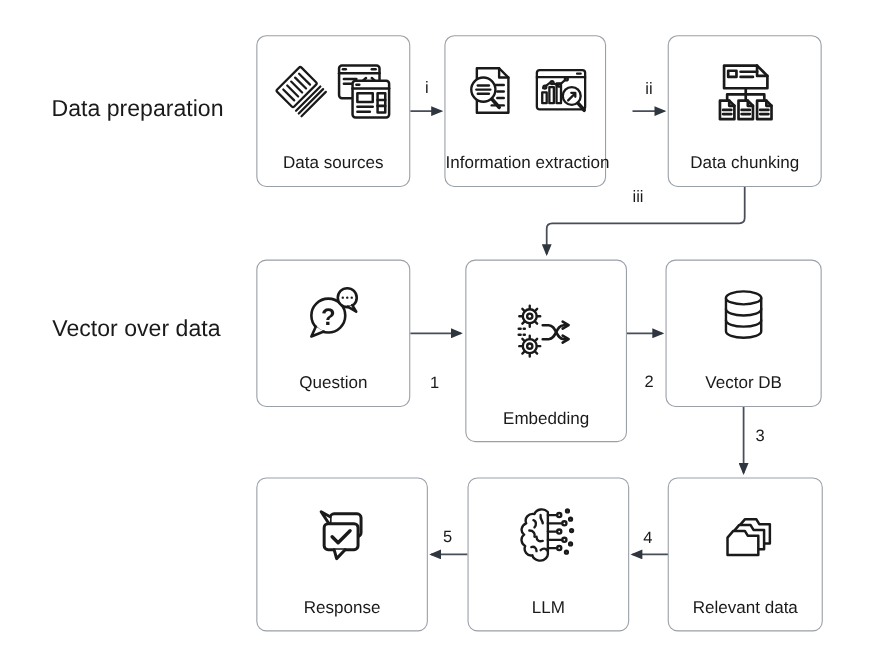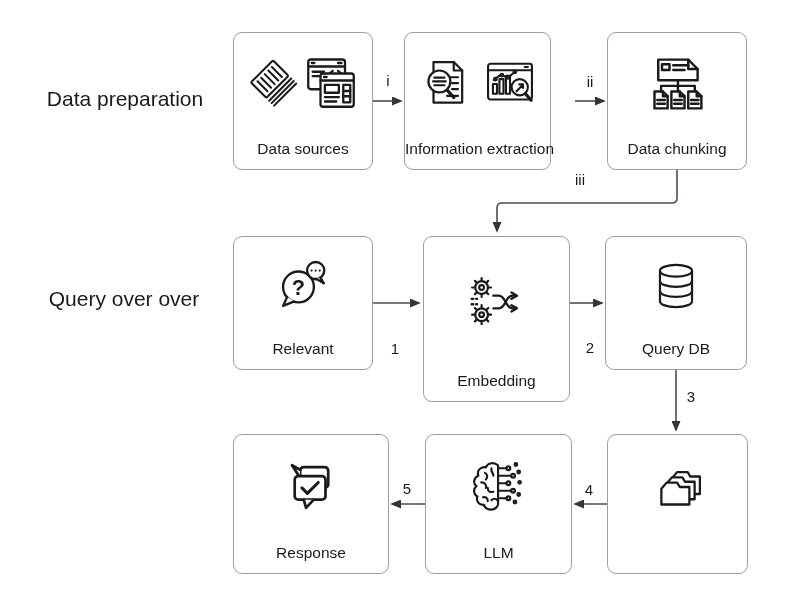--- a/index.html
+++ b/index.html
@@ -33,21 +33,21 @@
       <path d="M677 170 V198 Q677 203 672 203 H502 Q497 203 497 208 V231" marker-end="url(#ah)"></path>
       <path d="M373 303 H419" marker-end="url(#ah)"></path>
       <path d="M570 303 H602" marker-end="url(#ah)"></path>
       <path d="M676 370 V430" marker-end="url(#ah)"></path>
       <path d="M608 504 H575" marker-end="url(#ah)"></path>
       <path d="M425 504 H392" marker-end="url(#ah)"></path>
     </g>
   </svg>
 
   <div class="section-label" style="left:125px;top:99px">Data preparation</div>
-  <div class="section-label" style="left:124px;top:299px">Query over over</div>
+  <div class="section-label" style="left:124px;top:299px">Vector over data</div>
 
   <span class="edge-label" style="left:388px;top:80px">i</span>
   <span class="edge-label" style="left:590px;top:81px">ii</span>
   <span class="edge-label" style="left:580px;top:179px">iii</span>
   <span class="edge-label" style="left:618px;top:286px">iv</span>
   <span class="edge-label" style="left:395px;top:348px">1</span>
   <span class="edge-label" style="left:590px;top:347px">2</span>
   <span class="edge-label" style="left:691px;top:396px">3</span>
   <span class="edge-label" style="left:589px;top:489px">4</span>
   <span class="edge-label" style="left:407px;top:488px">5</span>
@@ -167,21 +167,21 @@
           <path d="M14.5 44 L10 54 L22.5 49"></path>
           <circle cx="46" cy="15" r="9.5"></circle>
           <path d="M51 22.5 L55 29 L46.5 24"></path>
           <circle cx="41.5" cy="15" r="1.2" fill="#1a1a1a" stroke="none"></circle>
           <circle cx="46" cy="15" r="1.2" fill="#1a1a1a" stroke="none"></circle>
           <circle cx="50.5" cy="15" r="1.2" fill="#1a1a1a" stroke="none"></circle>
           <text x="27" y="42" text-anchor="middle" font-size="24" font-weight="700" fill="#1a1a1a" stroke="none">?</text>
         </g>
       </svg>
     </div>
-    <div class="label">Relevant</div>
+    <div class="label">Question</div>
   </div>
 
   <div class="node" style="left:423px;top:236px;width:147px;height:166px">
     <div class="icons">
       <svg class="ic" width="58" height="58" viewBox="0 0 64 64">
         <defs>
           <g id="g1" fill="#fff" stroke="#1a1a1a" stroke-width="2.4" stroke-linecap="round">
             <circle cx="0" cy="0" r="7"></circle>
             <circle cx="0" cy="0" r="2.6"></circle>
             <path d="M7.2 0 H10.5 M-7.2 0 H-10.5 M0 7.2 V10.5 M0 -7.2 V-10.5 M5.1 5.1 L7.4 7.4 M-5.1 5.1 L-7.4 7.4 M5.1 -5.1 L7.4 -7.4 M-5.1 -5.1 L-7.4 -7.4" fill="none"></path>
@@ -204,21 +204,21 @@
   <div class="node" style="left:605px;top:236px;width:142px;height:134px">
     <div class="icons">
       <svg class="ic" width="54" height="54" viewBox="0 0 64 64">
         <g fill="#fff" stroke="#1a1a1a" stroke-width="2.6" stroke-linecap="round" stroke-linejoin="round">
           <path d="M13 14 V50 a19 7 0 0 0 38 0 V14"></path>
           <path d="M13 26 a19 7 0 0 0 38 0 M13 38 a19 7 0 0 0 38 0" fill="none"></path>
           <ellipse cx="32" cy="14" rx="19" ry="7"></ellipse>
         </g>
       </svg>
     </div>
-    <div class="label">Query DB</div>
+    <div class="label">Vector DB</div>
   </div>
 
   <div class="node" style="left:425px;top:434px;width:147px;height:140px">
     <div class="icons">
       <svg class="ic" width="60" height="60" viewBox="0 0 64 64">
         <g fill="none" stroke="#1a1a1a" stroke-width="2.3" stroke-linecap="round" stroke-linejoin="round">
           <path d="M31 9 C27 5 20 6 18 11 C12 10 8 15 10 20 C5 22 4 28 8 31 C4 34 5 40 9 42 C7 47 11 52 16 51 C17 56 25 58 29 54 C30 53 31 52 31 50 V9 Z"></path>
           <path d="M17 17 c3 1 3 5 1 7 M24 12 c-1 4 2 5 2 8 M13 27 c4 0 6 3 5 6 M20 33 c0 4 3 5 6 4 M15 43 c3 -1 5 1 5 4 M24 46 c2 -2 5 -2 6 0"></path>
           <path d="M31 12 h8 M31 20 h13 M31 28 h8 M31 36 h13 M31 44 h8"></path>
           <circle cx="42" cy="12" r="2" fill="#fff"></circle>
@@ -255,15 +255,16 @@
   <div class="node" style="left:607px;top:434px;width:141px;height:140px">
     <div class="icons">
       <svg class="ic" width="56" height="56" viewBox="0 0 64 64">
         <g fill="#fff" stroke="#1a1a1a" stroke-width="2.6" stroke-linecap="round" stroke-linejoin="round">
           <path transform="translate(12,-12)" d="M13 34 l6 -7 h12 l3 5 h11 v20 h-32 z"></path>
           <path transform="translate(6,-6)" d="M13 34 l6 -7 h12 l3 5 h11 v20 h-32 z"></path>
           <path d="M13 34 l6 -7 h12 l3 5 h11 v20 h-32 z"></path>
         </g>
       </svg>
     </div>
+    <div class="label">Relevant data</div>
   </div>
 
 </div>
 
 </body></html>

